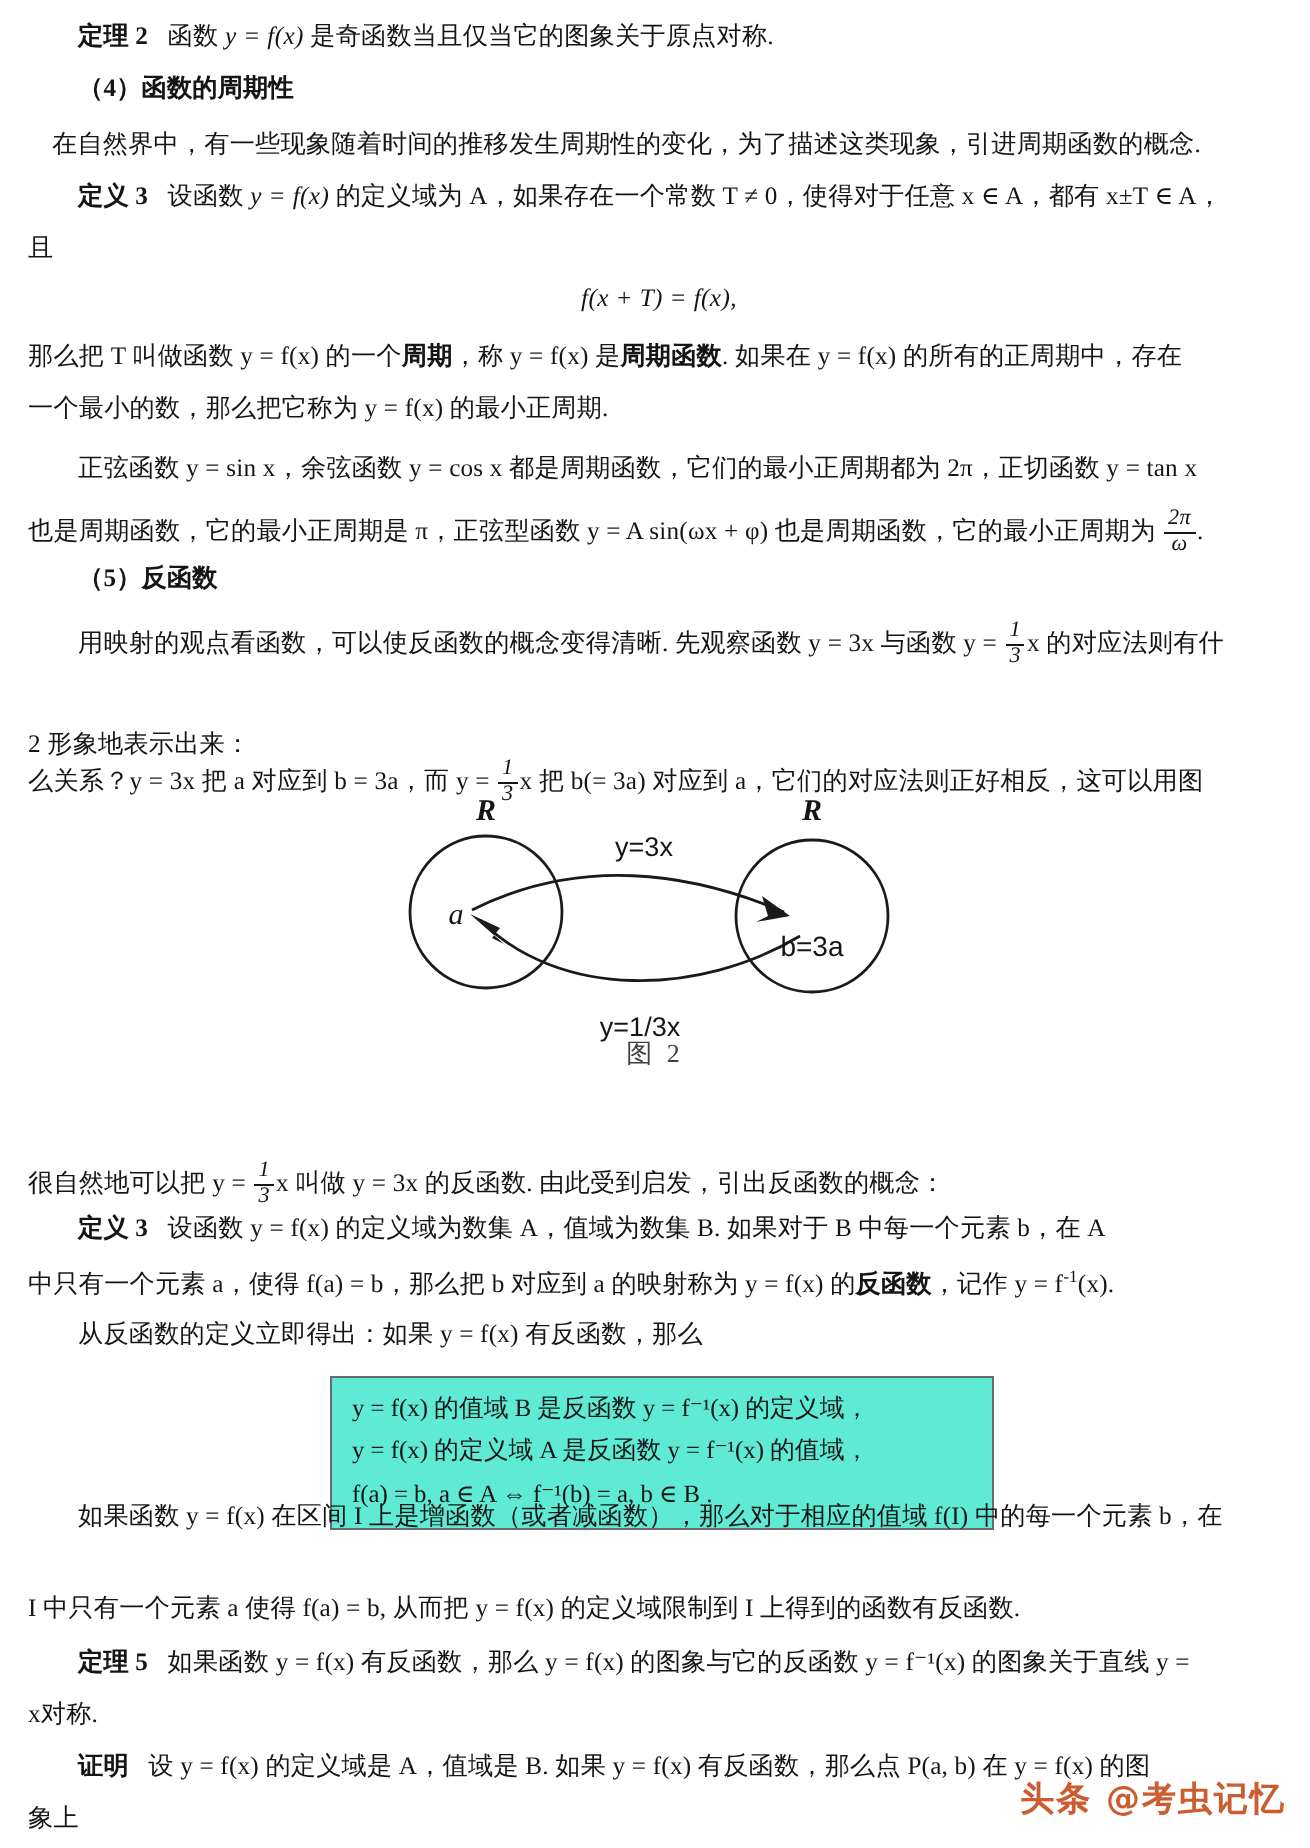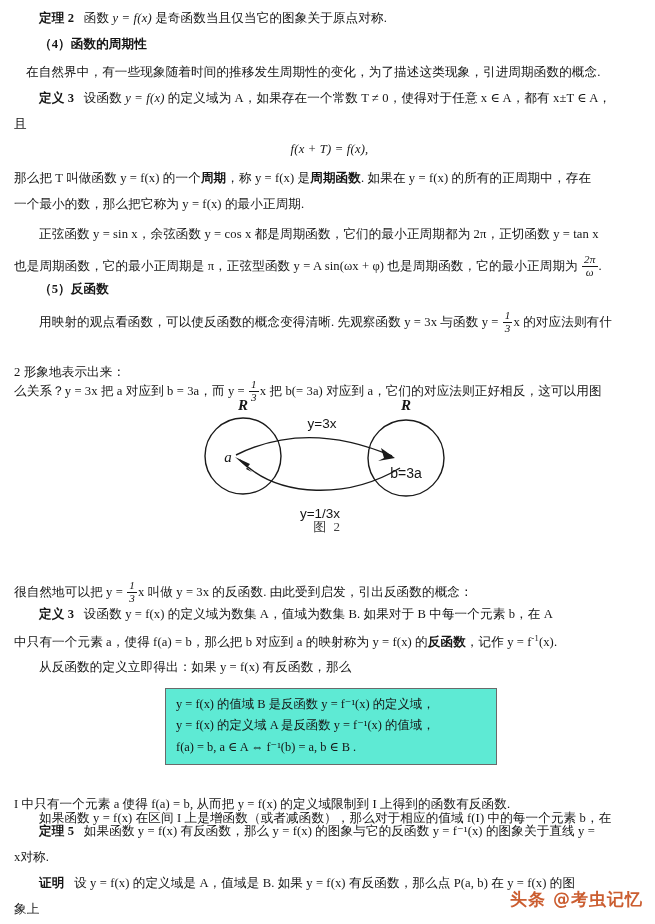--- a/index.html
+++ b/index.html
@@ -242,21 +242,21 @@
   <div class="body-text" style="top:661px;">
     <div class="line indent2">从反函数的定义立即得出：如果 y = f(x) 有反函数，那么</div>
   </div>
 
   <div class="formula-box">
     <div class="line">y = f(x) 的值域 B 是反函数 y = f⁻¹(x) 的定义域，</div>
     <div class="line">y = f(x) 的定义域 A 是反函数 y = f⁻¹(x) 的值域，</div>
     <div class="line">f(a) = b, a ∈ A ⇔ f⁻¹(b) = a, b ∈ B .</div>
   </div>
 
-  <div class="body-text" style="top:812px;">
+  <div class="body-text" style="top:752px;">
     <div class="line indent2">如果函数 y = f(x) 在区间 I 上是增函数（或者减函数），那么对于相应的值域 f(I) 中的每一个元素 b，在</div>
   </div>
   <div class="body-text" style="top:798px;">
     <div class="line">I 中只有一个元素 a 使得 f(a) = b, 从而把 y = f(x) 的定义域限制到 I 上得到的函数有反函数.</div>
   </div>
 
   <div class="body-text" style="top:825px;">
     <div class="line indent2">
       <span class="bold">定理 5</span><span>&nbsp;&nbsp;&nbsp;</span><span>如果函数 y = f(x) 有反函数，那么 y = f(x) 的图象与它的反函数 y = f⁻¹(x) 的图象关于直线 y =</span>
     </div>

